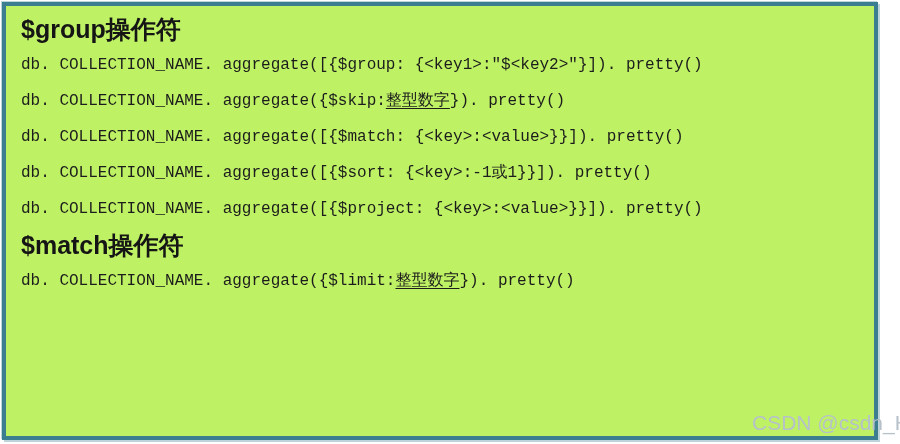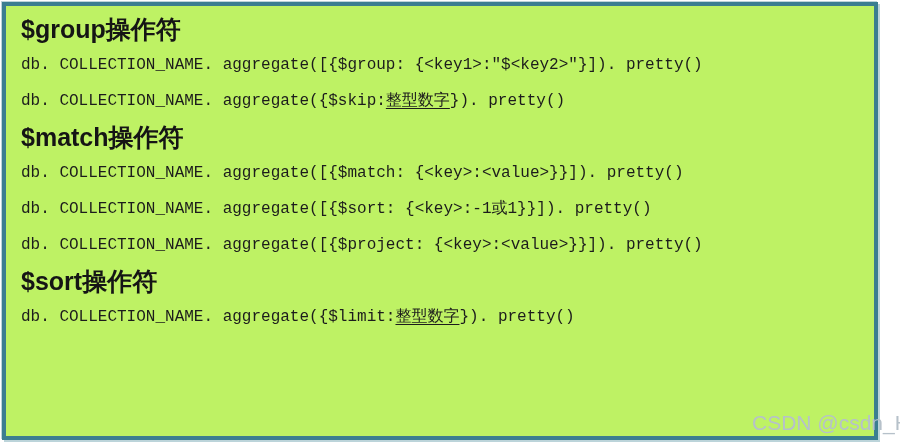--- a/index.html
+++ b/index.html
@@ -67,32 +67,31 @@
   <div class="section">
     <div class="heading">$group操作符</div>
     <div class="code"><span>db. COLLECTION_NAME. aggregate([{$group: {&lt;key1&gt;:"$&lt;key2&gt;"}]). pretty()</span><span class="u"></span><span></span></div>
   </div>
 
   <div class="section">
     <div class="code"><span>db. COLLECTION_NAME. aggregate({$skip:</span><span class="u">整型数字</span><span>}). pretty()</span></div>
   </div>
 
   <div class="section">
-    <div class="heading">$match操作符</div>
     <div class="code"><span>db. COLLECTION_NAME. aggregate([{$match: {&lt;key&gt;:&lt;value&gt;}}]). pretty()</span><span class="u"></span><span></span></div>
   </div>
 
   <div class="section">
     <div class="code"><span>db. COLLECTION_NAME. aggregate([{$sort: {&lt;key&gt;:-1或1}}]). pretty()</span><span class="u"></span><span></span></div>
   </div>
 
   <div class="section">
     <div class="code"><span>db. COLLECTION_NAME. aggregate([{$project: {&lt;key&gt;:&lt;value&gt;}}]). pretty()</span><span class="u"></span><span></span></div>
   </div>
 
   <div class="section">
-    <div class="heading">$sort操作符</div>
+    <div class="heading">$match操作符</div>
     <div class="code"><span>db. COLLECTION_NAME. aggregate({$limit:</span><span class="u">整型数字</span><span>}). pretty()</span></div>
   </div>
 
 </div>
 
 <div class="watermark">CSDN @csdn_HPL</div>
 
 </body></html>

